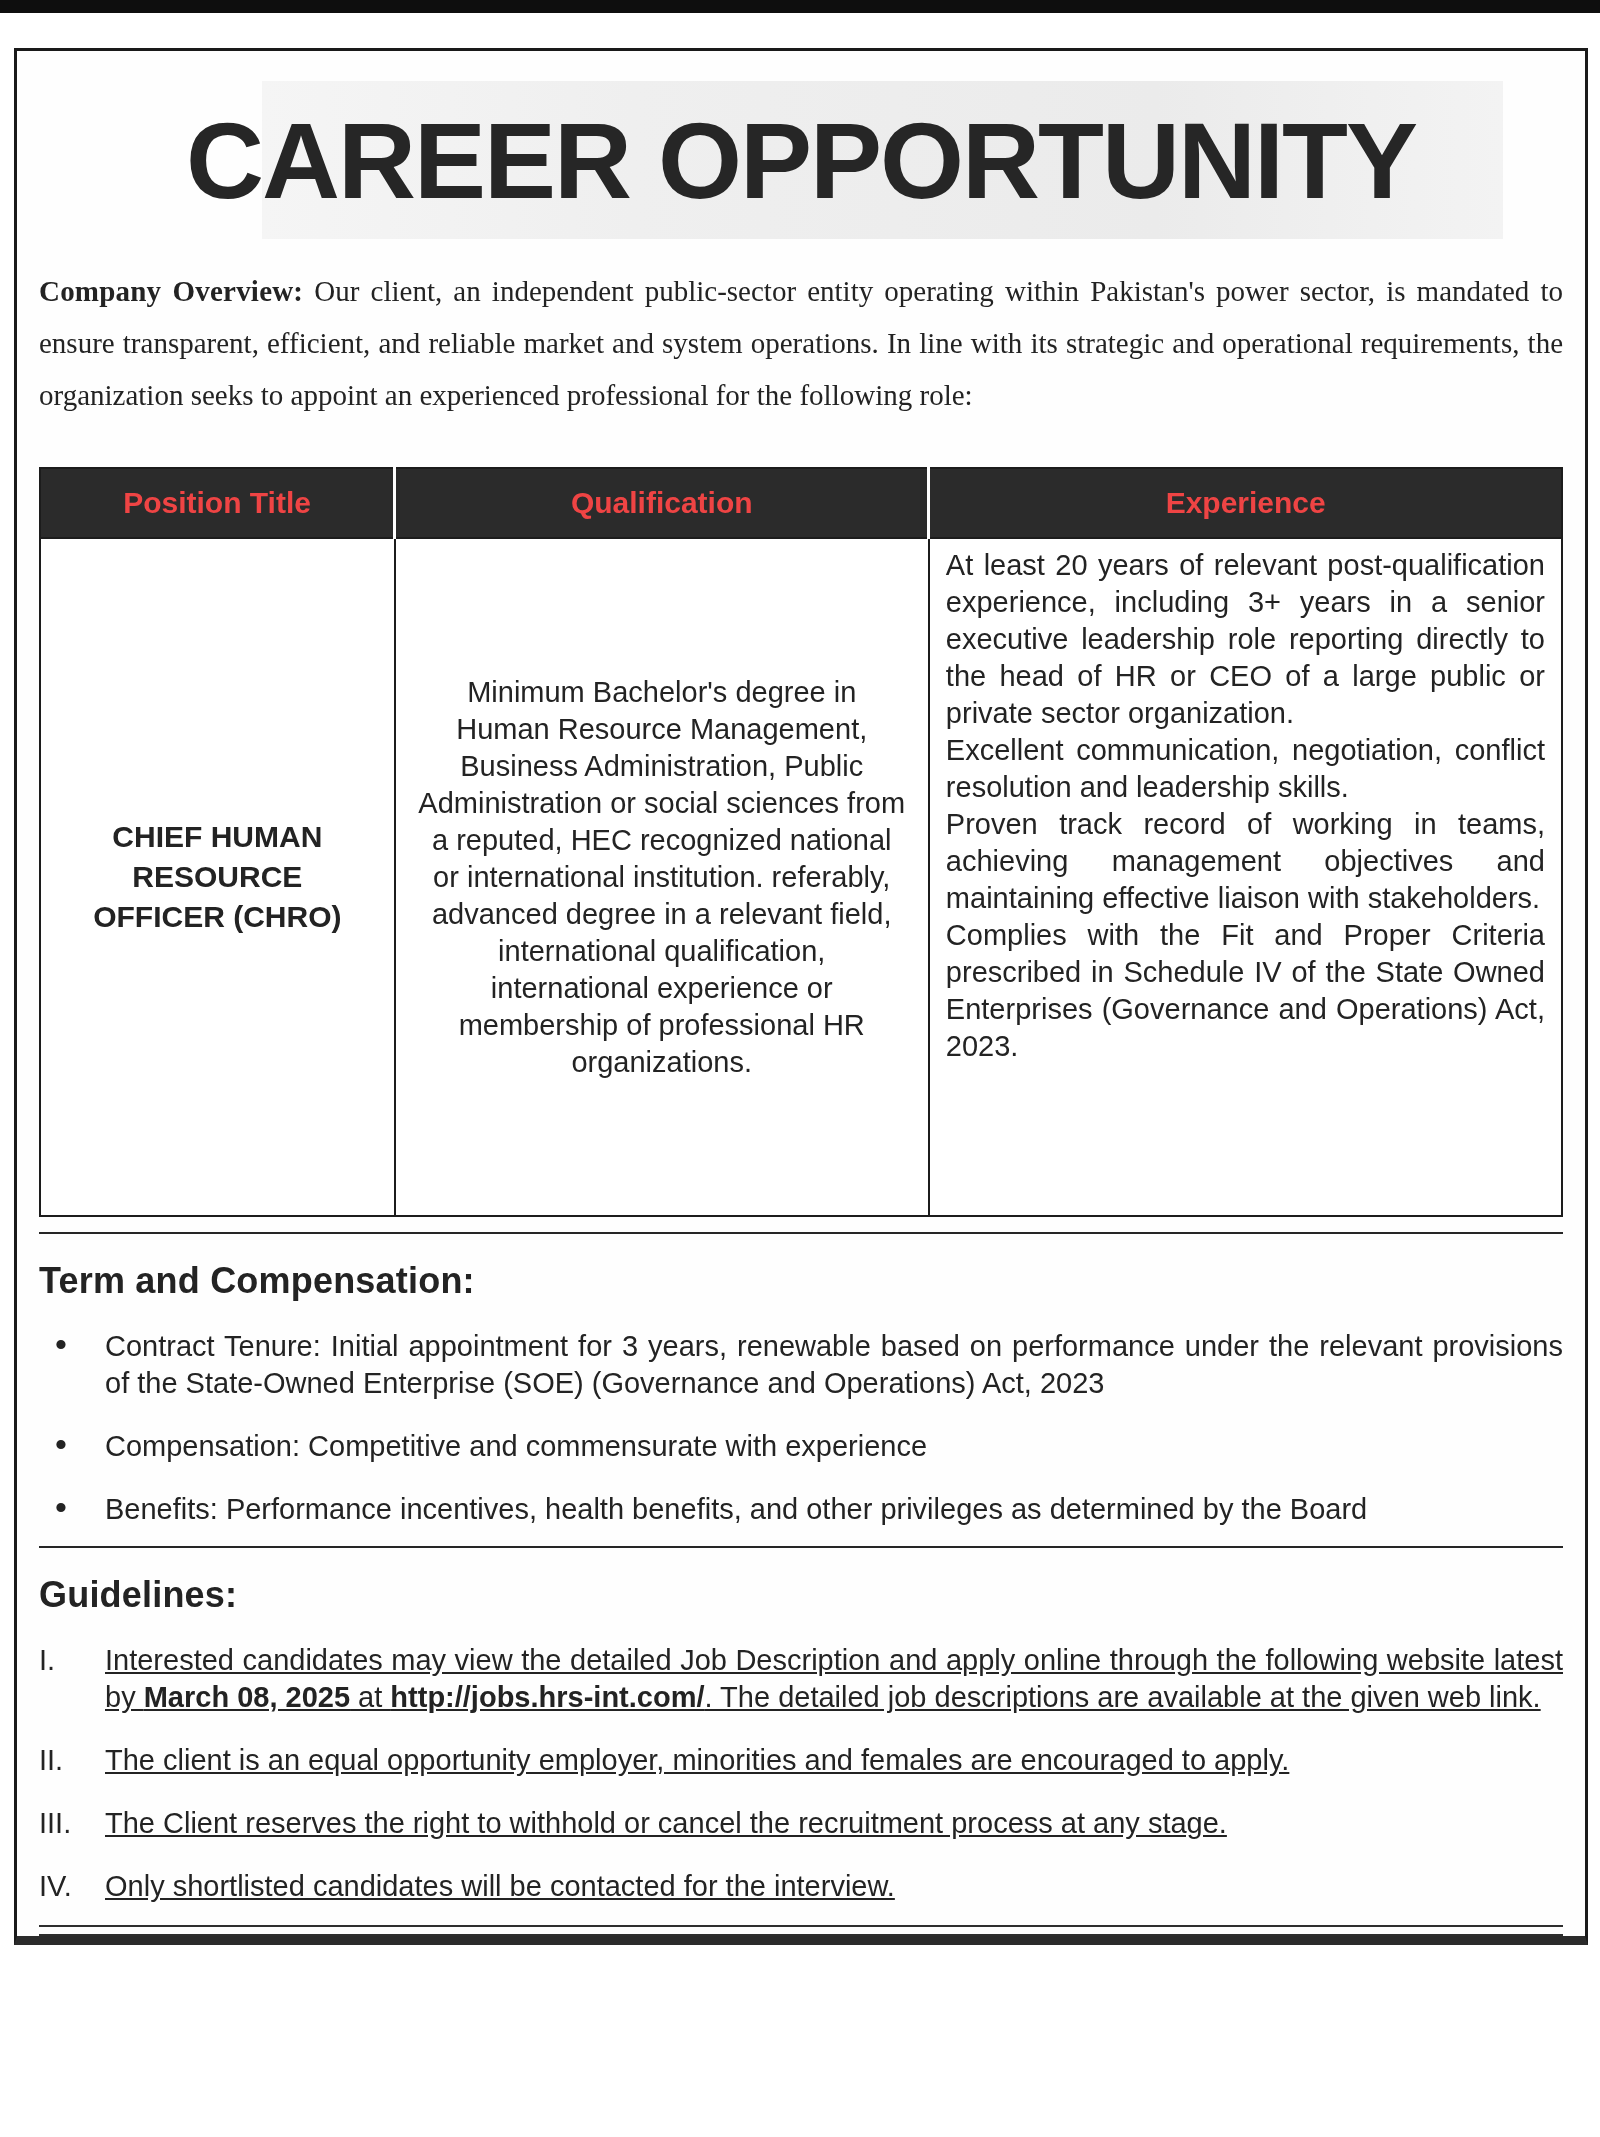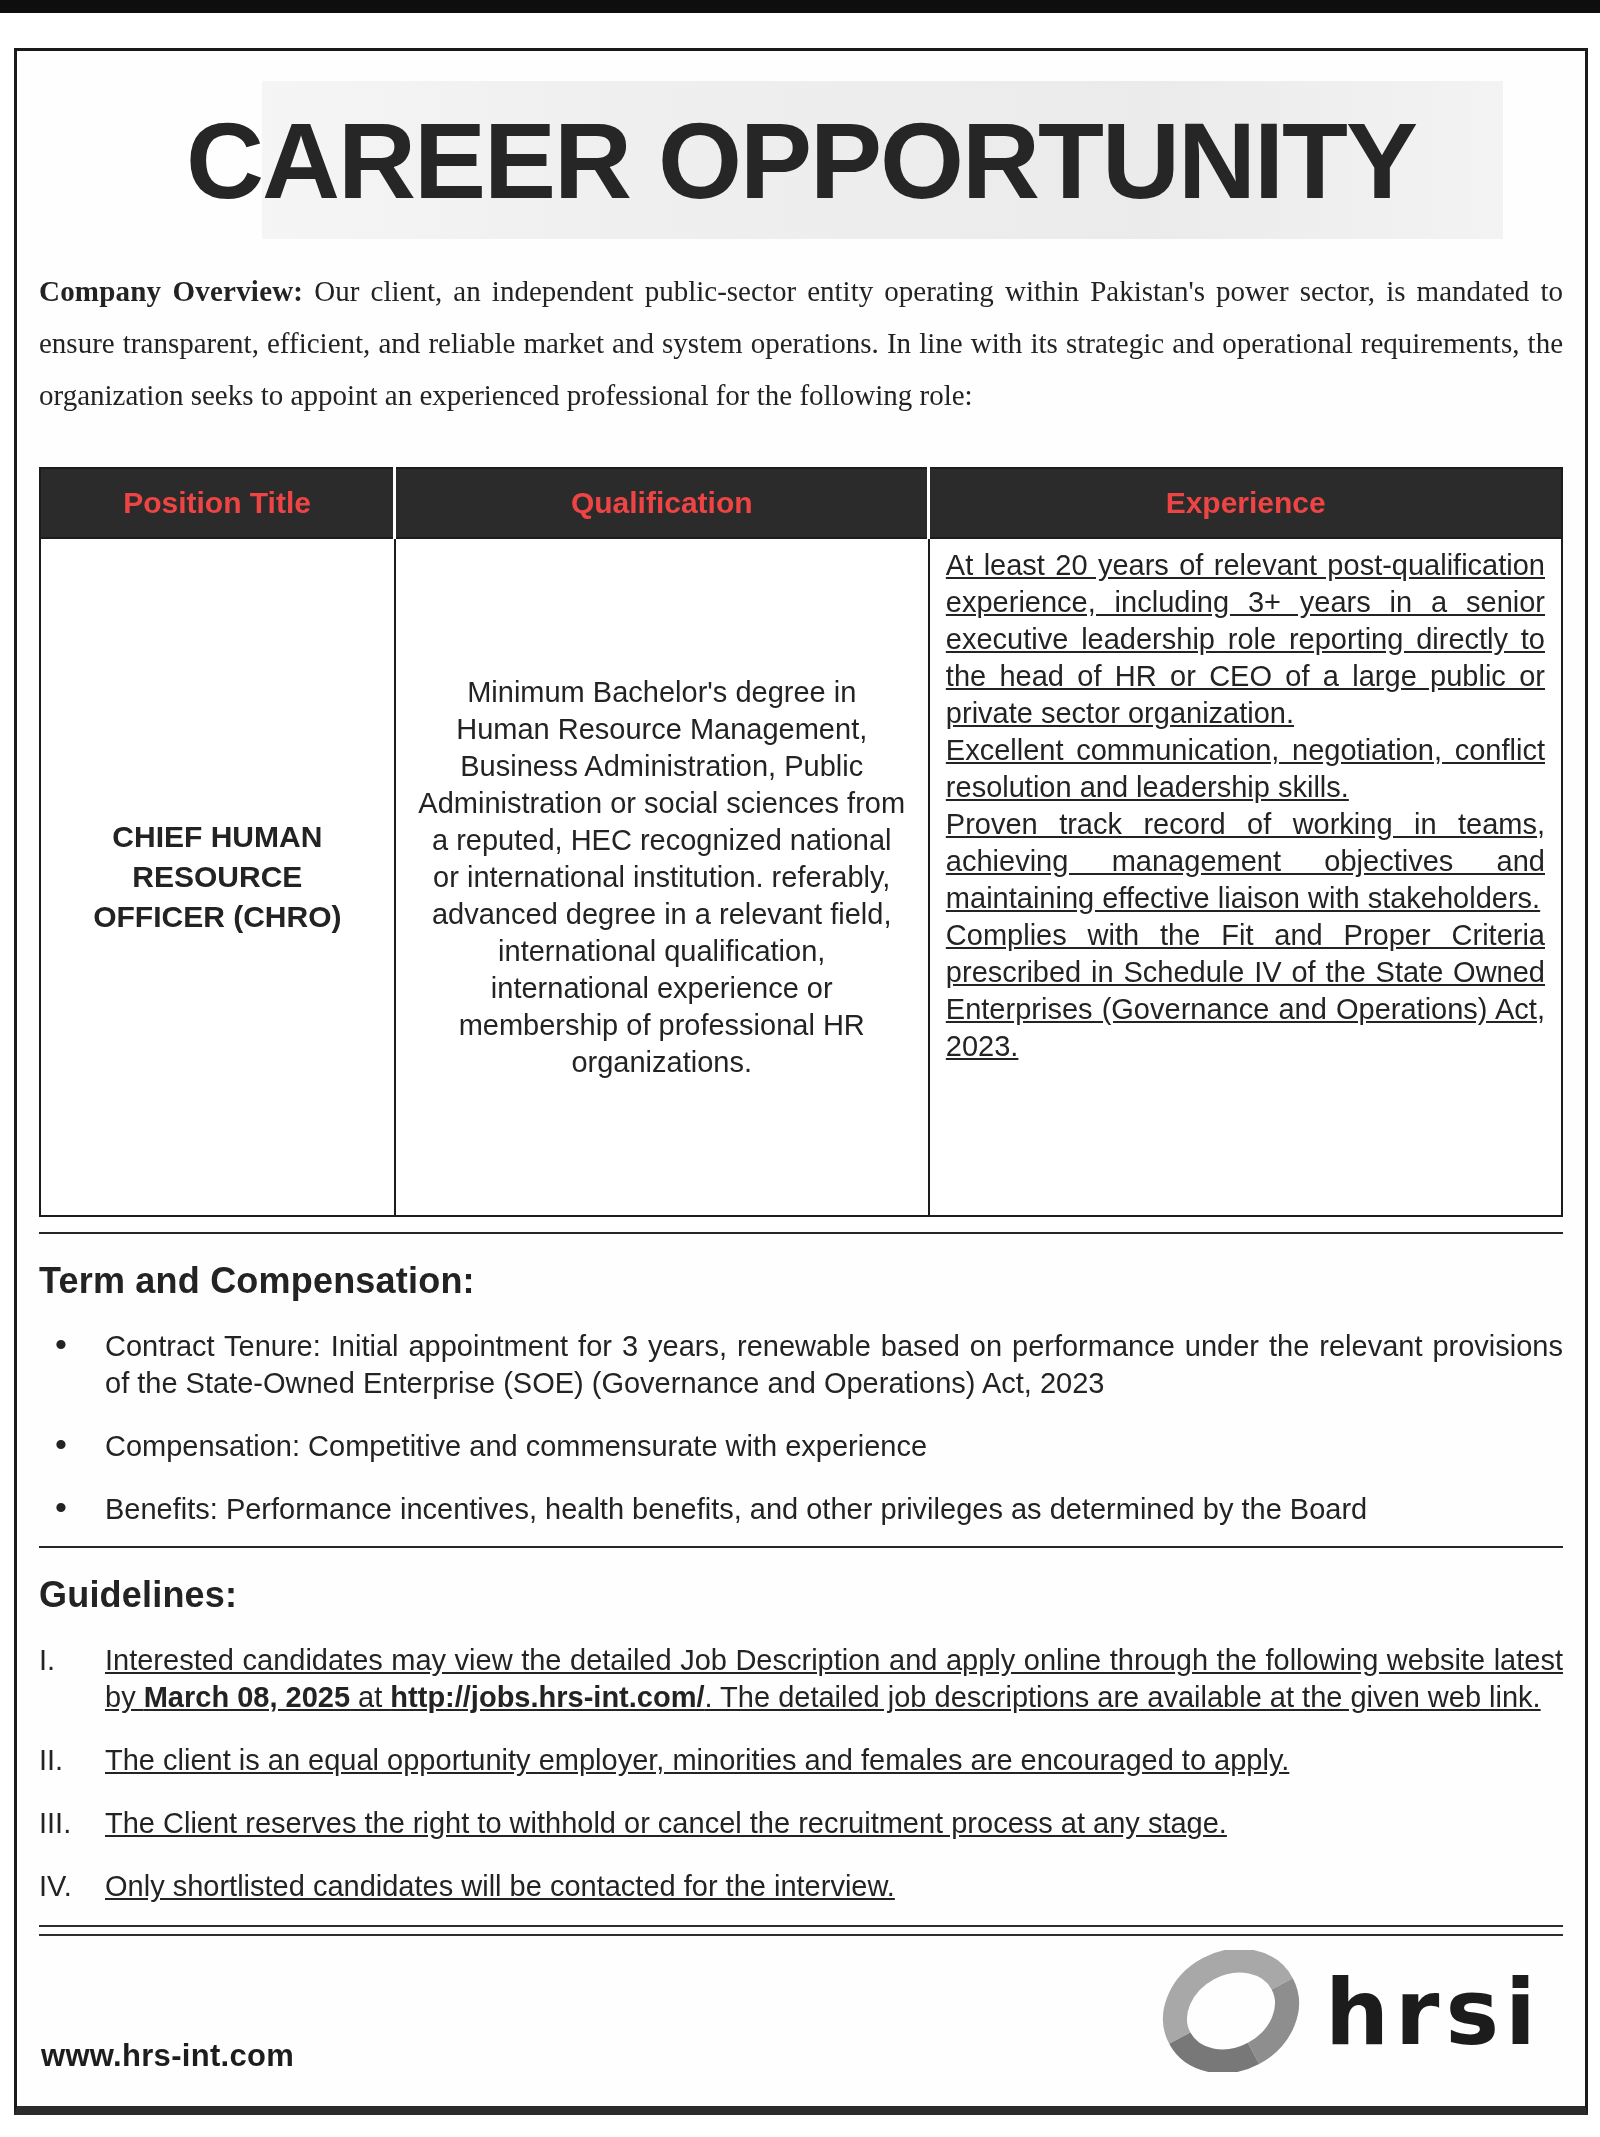--- a/index.html
+++ b/index.html
@@ -66,21 +66,21 @@
     font-weight:bold; font-size:30px; line-height:40px;
     padding:0 24px;
   }
   td.cell-qualification {
     text-align:center; vertical-align:middle;
     line-height:37px; padding:0 21px;
     height:676px;
   }
   td.cell-experience {
     text-align:justify; vertical-align:top;
-    line-height:37px; padding:8px 16px 8px 16px;text-decoration:underline;
+    line-height:37px; padding:8px 16px 8px 16px;
   }
   td.cell-experience p { margin:0; }
 
   .table-underline { border-top:2px solid #262626; margin-top:15px; }
 
   
   .section-heading { font-size:36px; font-weight:bold; margin-top:26px; letter-spacing:0.2px; }
 
   .bullet-item {
     position:relative; padding-left:66px; margin-top:26px;
@@ -182,27 +182,16 @@
     <div class="g-text">The Client reserves the right to withhold or cancel the recruitment process at any stage.</div>
   </div>
 
   <div class="g-item">
     <div class="g-num">IV.</div>
     <div class="g-text">Only shortlisted candidates will be contacted for the interview.</div>
   </div>
 
   <div class="double-rule"></div>
 
-  <div class="footer">
-    <div class="site-url">www.hrs-int.com</div>
-    <svg class="logo" viewBox="0 0 400 122" xmlns="http://www.w3.org/2000/svg">
-      <g transform="rotate(-28 72 61)">
-        <path d="M 14 61 A 58 48 0 0 1 130 61" fill="none" stroke="#a8a8a8" stroke-width="24"></path>
-        <path d="M 130 61 A 58 48 0 0 1 72 109" fill="none" stroke="#8e8e8e" stroke-width="24"></path>
-        <path d="M 72 109 A 58 48 0 0 1 14 61" fill="none" stroke="#787878" stroke-width="24"></path>
-      </g>
-      <text x="166" y="94" font-family="DejaVu Sans, sans-serif" font-size="90" font-weight="bold" letter-spacing="6" fill="#1c1c1c">hrsi</text>
-    </svg>
-  </div>
 
 </div>
 
 <div class="bottom-spacer"></div>
 
 </body></html>

